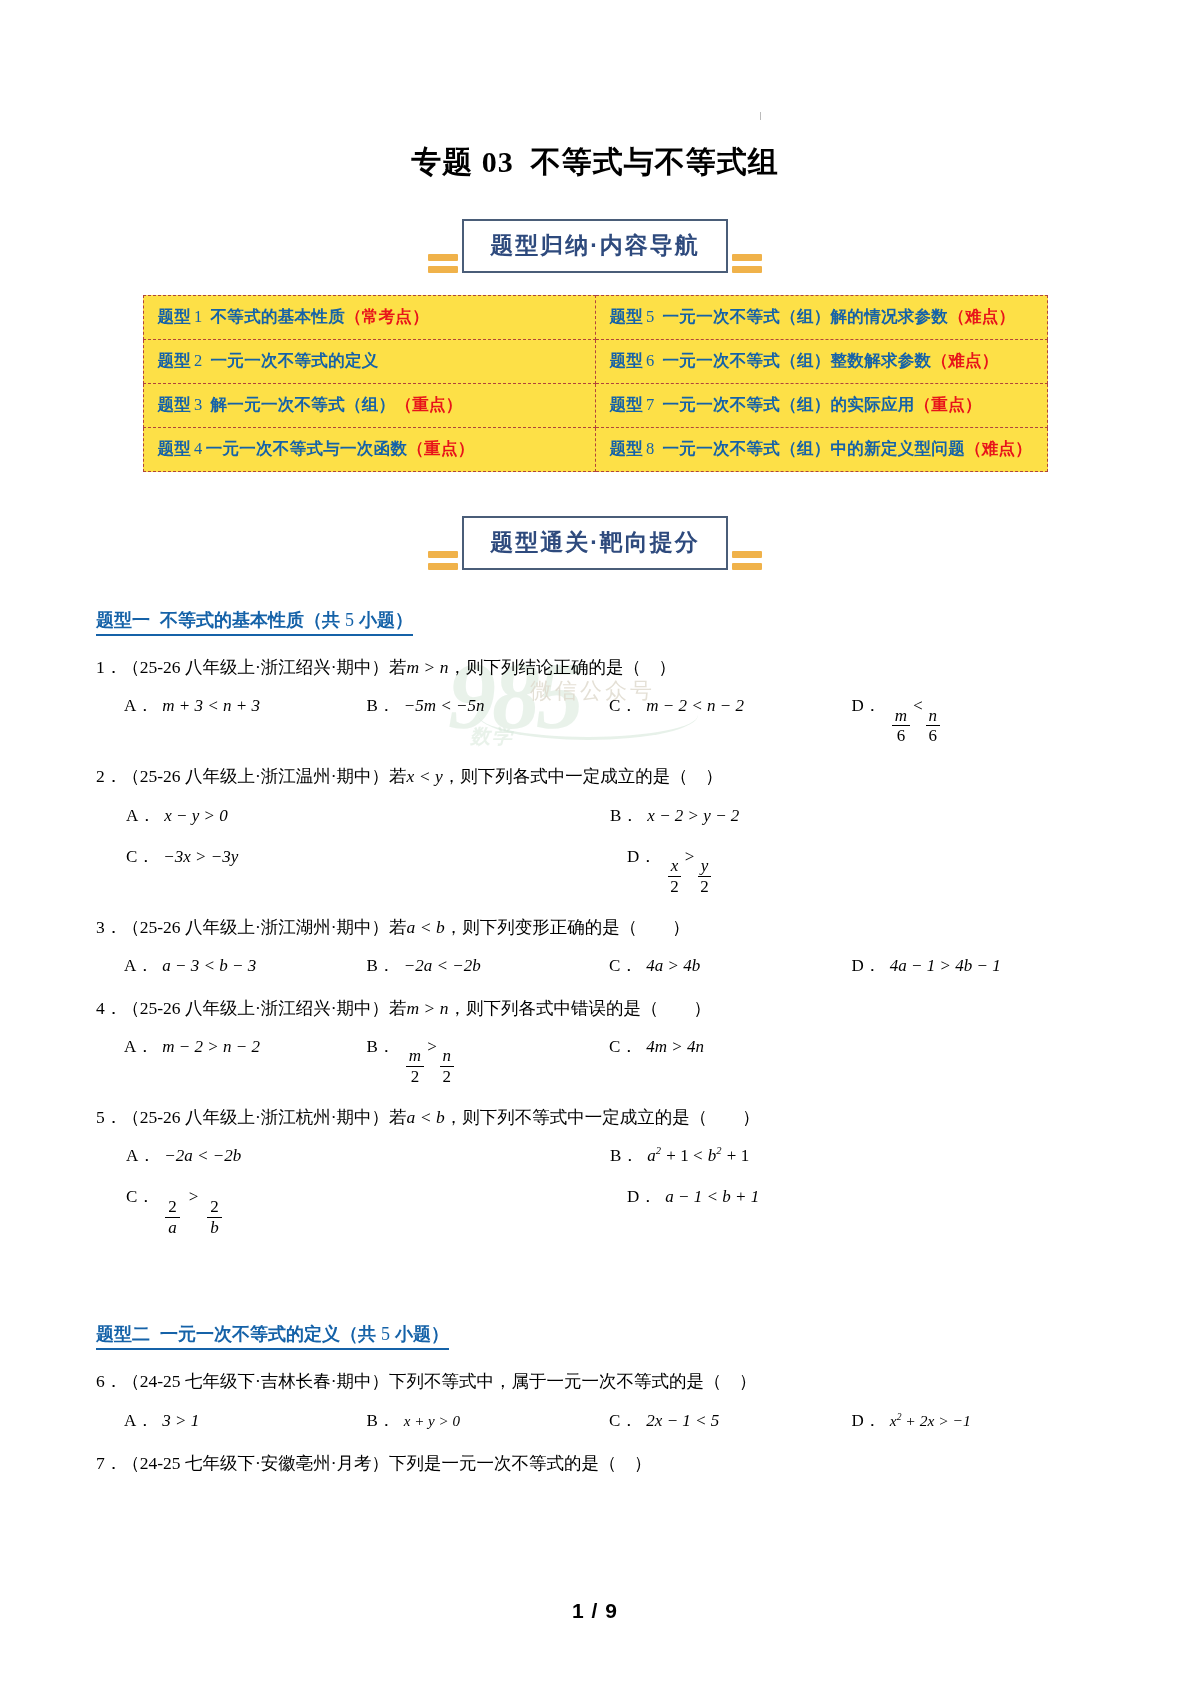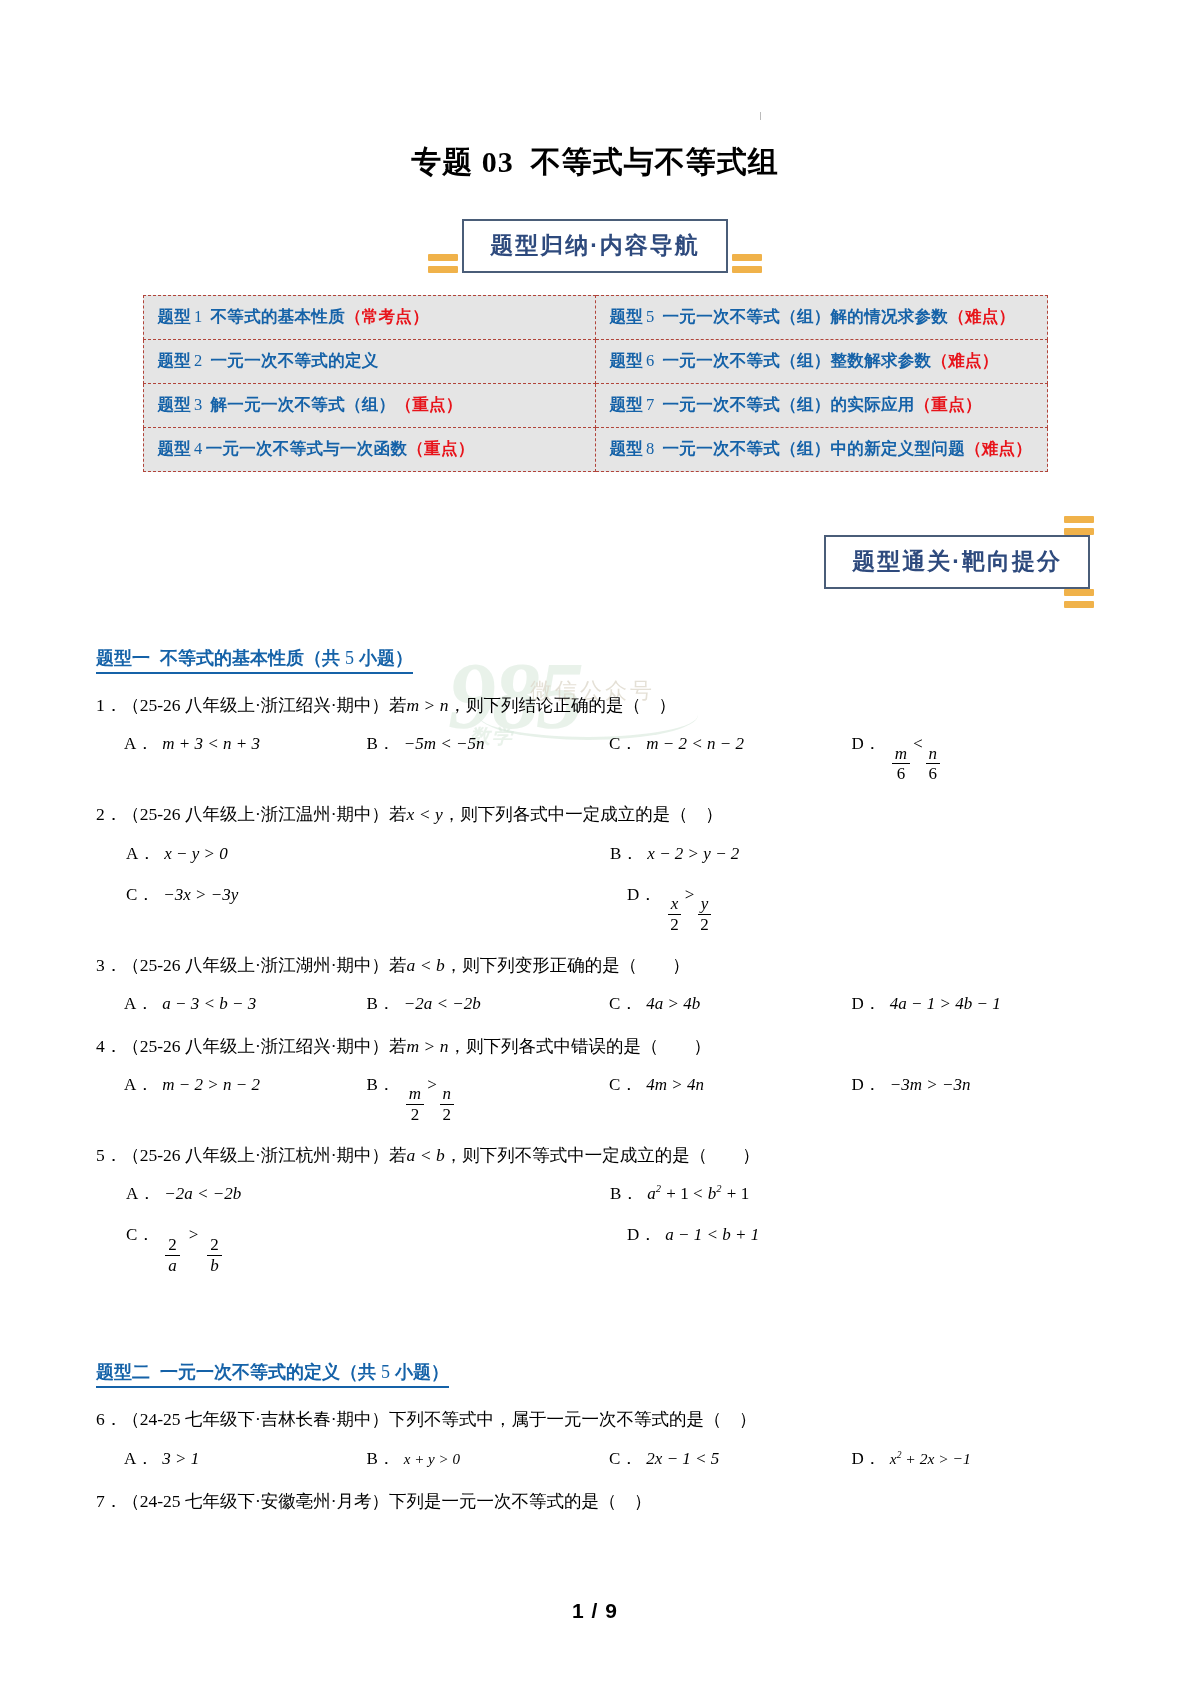--- a/index.html
+++ b/index.html
@@ -75,21 +75,21 @@
     font-size: 23px; font-weight: bold; color: #2e4a7d;
     letter-spacing: 2px;
     font-family: "Liberation Sans", "DejaVu Sans", sans-serif;
   }
 
   
   .nav-table {
     margin: 22px auto 0 auto;
     width: 905px;
     border-collapse: collapse;
-    background: #e5e5e5;
+    background: #fde047;
     border: 1px dashed #b1443a;
     position: relative; z-index: 2;
   }
   .nav-table td {
     border: 1px dashed #b1443a;
     padding: 10px 8px 11px 14px;
     width: 50%;
     vertical-align: middle;
     white-space: nowrap;
   }
@@ -220,21 +220,21 @@
         <td>
           <span class="nav-item"><span>题型</span><span class="idx">4</span><span class="lbl">一元一次不等式与一次函数</span><span class="tag">（重点）</span></span>
         </td>
         <td>
           <span class="nav-item"><span>题型</span><span class="idx">8</span> <span class="lbl">一元一次不等式（组）中的新定义型问题</span><span class="tag">（难点）</span></span>
         </td>
       </tr>
     </tbody>
   </table>
 
-  <div class="banner-wrap" style="margin-top:44px;flex-direction:column;">
+  <div class="banner-wrap" style="margin-top:44px;">
     <span class="banner-bars">
         <i></i>
         <i></i>
       </span>
     <span class="banner-box">
       <span class="banner-text">题型通关·靶向提分</span>
     </span>
     <span class="banner-bars">
         <i></i>
         <i></i>
@@ -310,21 +310,20 @@
       <div class="opts g4">
         <div><span class="opt-l">A．</span><span class="math">m − 2 &gt; n − 2</span></div>
         <div><span class="opt-l">B．</span><span class="frac math">
               <span class="top">m</span>
               <span class="bot num">2</span>
             </span><span class="math op">&gt;</span><span class="frac math">
               <span class="top">n</span>
               <span class="bot num">2</span>
             </span></div>
         <div><span class="opt-l">C．</span><span class="math">4m &gt; 4n</span></div>
-        <div><span class="opt-l">D．</span><span class="math">−3m &gt; −3n</span></div>
       </div>
     </div>
 
     
     <div class="q">
       <div class="q-stem">
         <span class="q-num">5</span>．<span>（25-26 八年级上·浙江杭州·期中）</span><span>若</span><span class="math">a &lt; b</span><span>，则下列不等式中一定成立的是（　　）</span>
       </div>
       <div class="opts g2">
         <div><span class="opt-l">A．</span><span class="math">−2a &lt; −2b</span></div>

